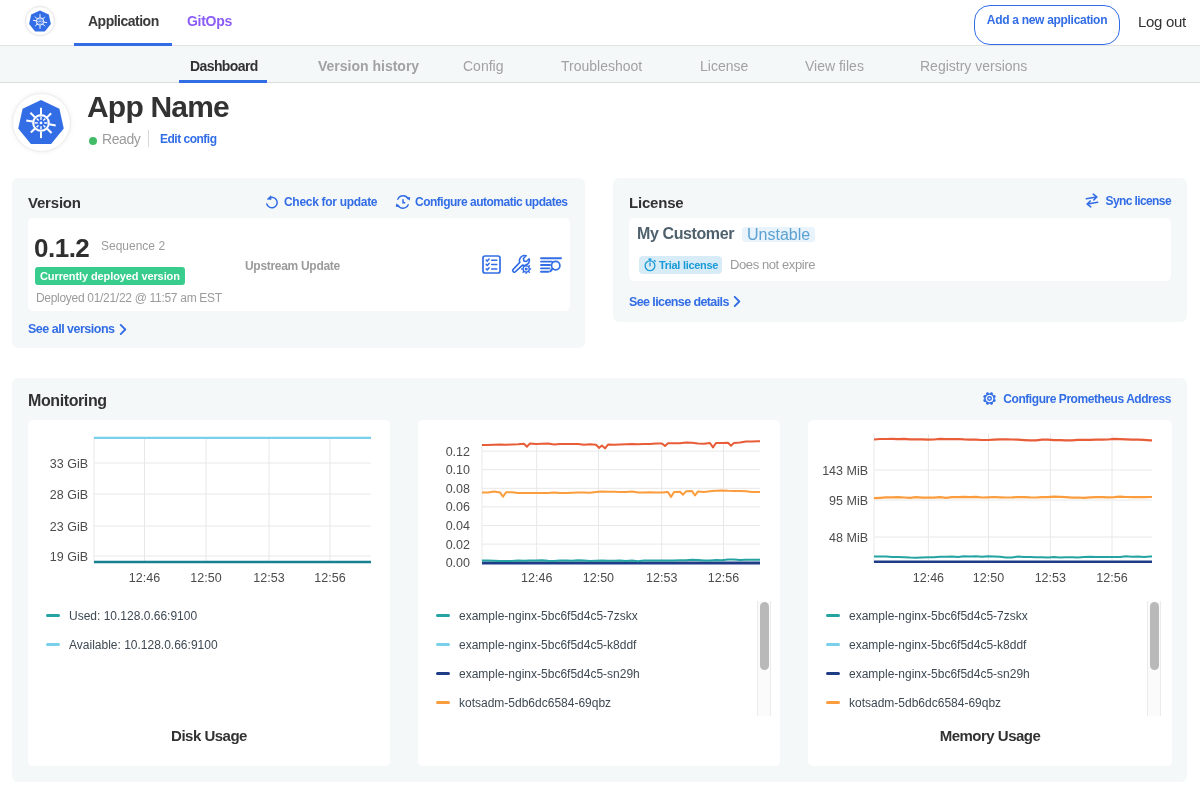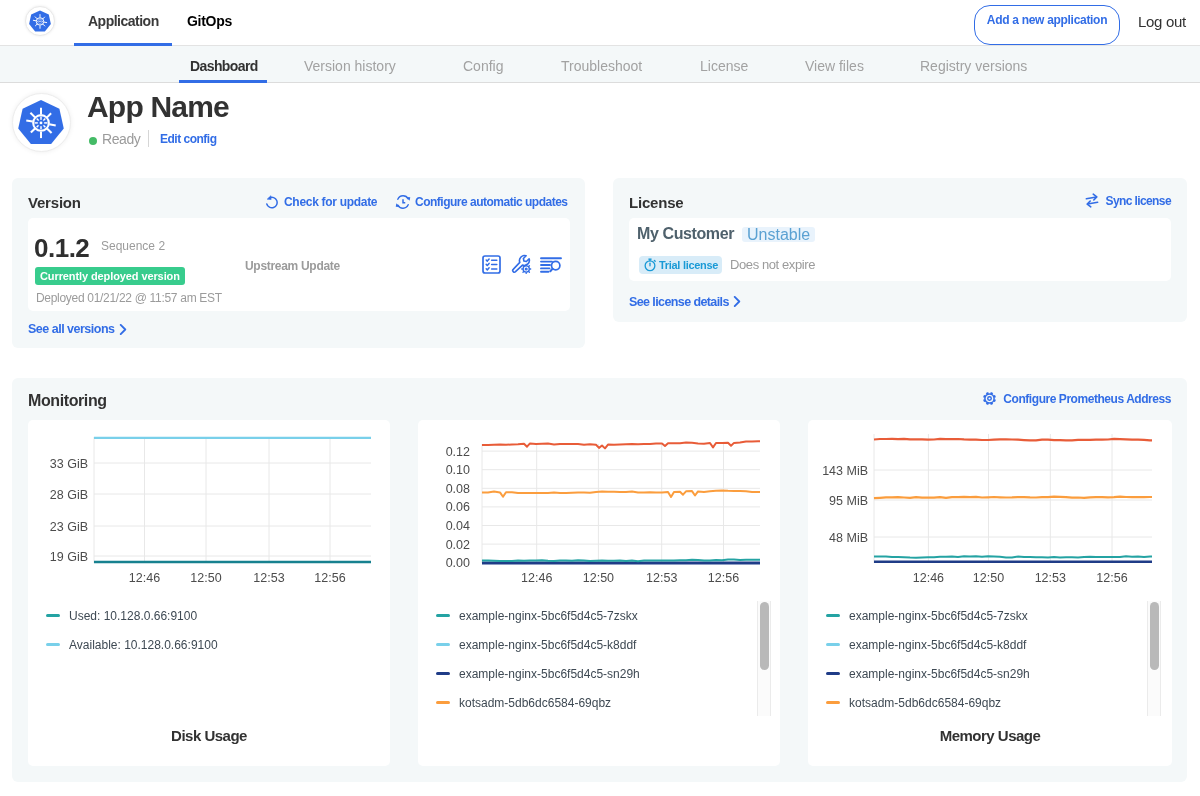--- a/index.html
+++ b/index.html
@@ -35,27 +35,27 @@
 <line x1="50" y1="38" x2="50" y2="66"></line>
           <line x1="36" y1="52" x2="64" y2="52"></line>
 <line x1="40.5" y1="42.5" x2="59.5" y2="61.5"></line>
           <line x1="59.5" y1="42.5" x2="40.5" y2="61.5"></line>
 </g>
 <circle cx="50" cy="52" r="7" fill="#326de6" stroke="none"></circle>
 <circle cx="50" cy="52" r="3" fill="#ffffff" stroke="none"></circle>
 </g>
     </svg></div>
 <div class="abs" style="left:88px;top:13px;font-size:14px;font-weight:bold;color:#3a3a3a;letter-spacing:-0.5px;">Application</div>
-<div class="abs" style="left:187px;top:13px;font-size:14px;font-weight:bold;color:#000000;letter-spacing:-0.3px;">GitOps</div>
+<div class="abs" style="left:187px;top:13px;font-size:14px;font-weight:bold;color:#8b5cf6;letter-spacing:-0.3px;">GitOps</div>
 <div class="abs" style="left:74px;top:43px;width:98px;height:3px;background:#326de6;"></div>
 <div class="abs" style="left:974px;top:5px;width:146px;height:40px;border:1.5px solid #326de6;border-radius:16px;color:#326de6;font-size:12px;font-weight:bold;letter-spacing:-0.3px;text-align:center;line-height:28.5px;">Add a new application</div>
 <div class="abs" style="left:1138px;top:13px;font-size:15px;color:#323232;letter-spacing:-0.3px;">Log out</div>
 <div class="abs" style="left:0;top:46px;width:1200px;height:37px;background:#f4f8f9;border-bottom:1px solid #dcdcdc;"></div>
 <div class="abs" style="left:190px;top:58px;font-size:14px;font-weight:bold;color:#323232;letter-spacing:-0.6px;">Dashboard</div>
-<div class="abs navitem" style="left:304px;top:58px;">Version history</div>
+<div class="abs navitem" style="left:318px;top:58px;font-weight:bold;">Version history</div>
 <div class="abs navitem" style="left:463px;top:58px;">Config</div>
 <div class="abs navitem" style="left:561px;top:58px;">Troubleshoot</div>
 <div class="abs navitem" style="left:700px;top:58px;">License</div>
 <div class="abs navitem" style="left:805px;top:58px;">View files</div>
 <div class="abs navitem" style="left:920px;top:58px;">Registry versions</div>
 <div class="abs" style="left:179px;top:80px;width:88px;height:3px;background:#326de6;"></div>
 <div class="abs" style="left:12px;top:93px;width:59px;height:59px;border-radius:50%;background:#fff;border:1px solid #ededed;box-shadow:0 0 5px rgba(0,0,0,0.07);"></div>
 <div class="abs" style="left:18px;top:99px;"><svg width="46" height="46" viewBox="0 0 100 100">
 <polygon points="50,2 90,21 99.5,64 72,98 28,98 0.5,64 10,21" fill="#326de6"></polygon>
 <g stroke="#ffffff" fill="none">

